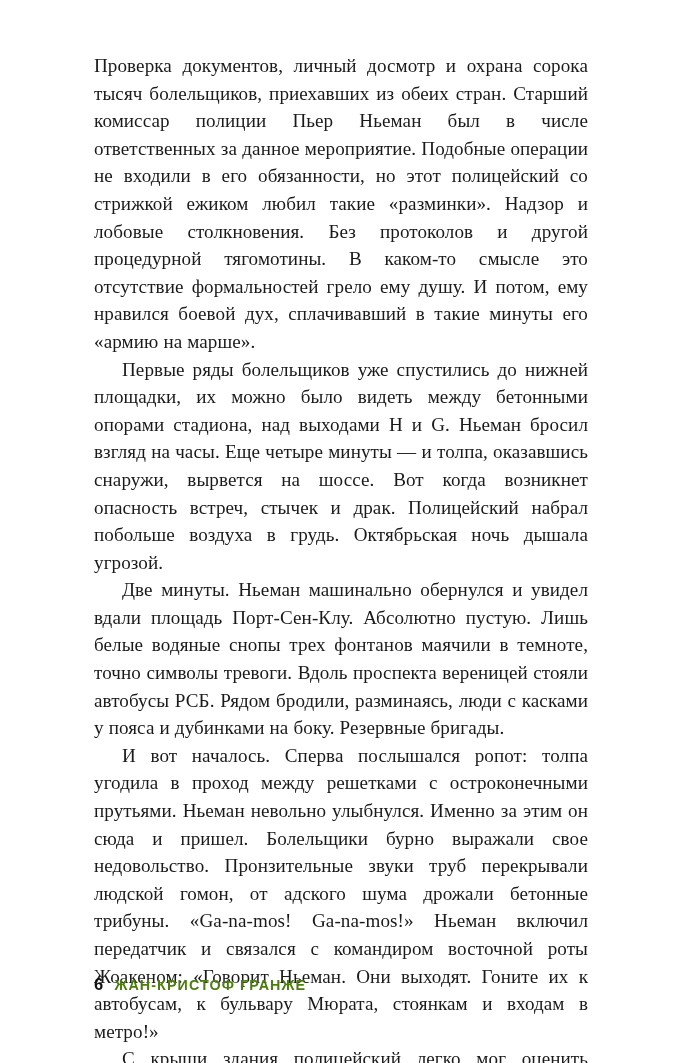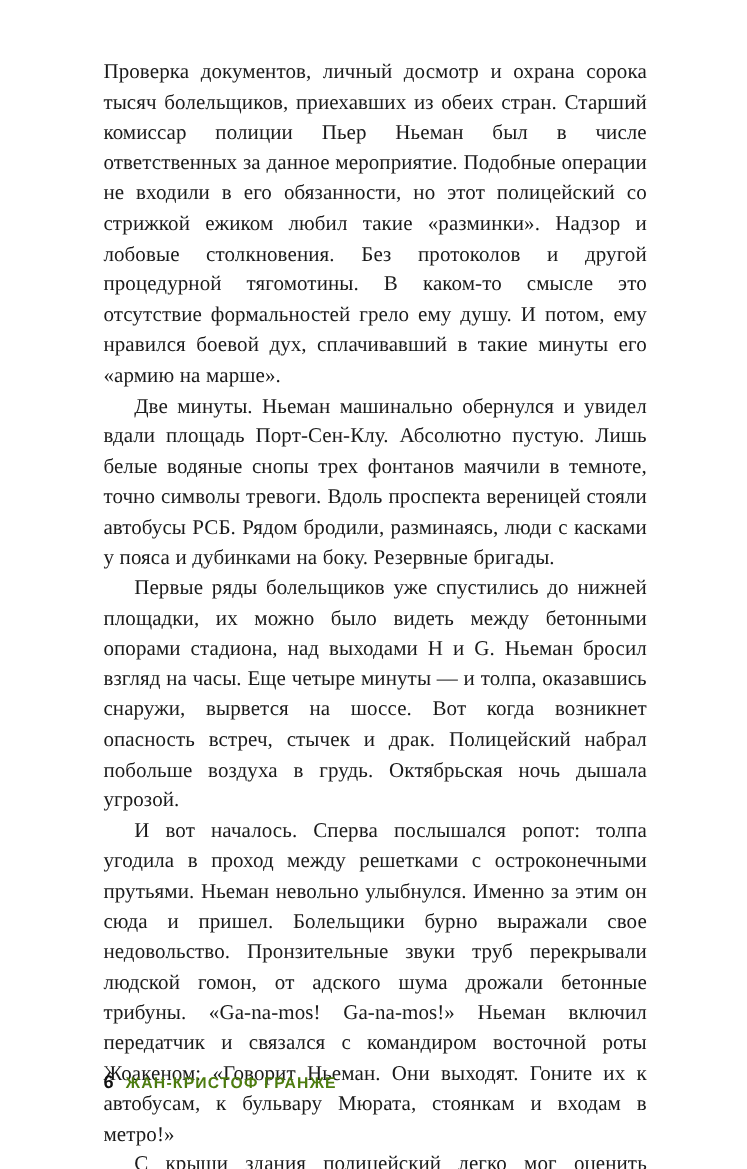--- a/index.html
+++ b/index.html
@@ -67,22 +67,22 @@
     text-transform: uppercase;
   }
 </style>
 </head>
 <body>
 
 <div class="page">
 
   <div class="text-column">
     <p class="para">Проверка документов, личный досмотр и охрана сорока тысяч болельщиков, приехавших из обеих стран. Старший комиссар полиции Пьер Ньеман был в числе ответственных за данное мероприятие. Подобные операции не входили в его обязанности, но этот полицейский со стрижкой ежиком любил такие «разминки». Надзор и лобовые столкновения. Без протоколов и другой процедурной тягомотины. В каком-то смысле это отсутствие формальностей грело ему душу. И потом, ему нравился боевой дух, сплачивавший в такие минуты его «армию на марше».</p>
+    <p class="para indent">Первые ряды болельщиков уже спустились до нижней площадки, их можно было видеть между бетонными опорами стадиона, над выходами H и G. Ньеман бросил взгляд на часы. Еще четыре минуты — и толпа, оказавшись снаружи, вырвется на шоссе. Вот когда возникнет опасность встреч, стычек и драк. Полицейский набрал побольше воздуха в грудь. Октябрьская ночь дышала угрозой.</p>
     <p class="para indent">Две минуты. Ньеман машинально обернулся и увидел вдали площадь Порт-Сен-Клу. Абсолютно пустую. Лишь белые водяные снопы трех фонтанов маячили в темноте, точно символы тревоги. Вдоль проспекта вереницей стояли автобусы РСБ. Рядом бродили, разминаясь, люди с касками у пояса и дубинками на боку. Резервные бригады.</p>
-    <p class="para indent">Первые ряды болельщиков уже спустились до нижней площадки, их можно было видеть между бетонными опорами стадиона, над выходами H и G. Ньеман бросил взгляд на часы. Еще четыре минуты — и толпа, оказавшись снаружи, вырвется на шоссе. Вот когда возникнет опасность встреч, стычек и драк. Полицейский набрал побольше воздуха в грудь. Октябрьская ночь дышала угрозой.</p>
     <p class="para indent">И вот началось. Сперва послышался ропот: толпа угодила в проход между решетками с остроконечными прутьями. Ньеман невольно улыбнулся. Именно за этим он сюда и пришел. Болельщики бурно выражали свое недовольство. Пронзительные звуки труб перекрывали людской гомон, от адского шума дрожали бетонные трибуны. «Ga-na-mos! Ga-na-mos!» Ньеман включил передатчик и связался с командиром восточной роты Жоакеном: «Говорит Ньеман. Они выходят. Гоните их к автобусам, к бульвару Мюрата, стоянкам и входам в метро!»</p>
     <p class="para indent">С крыши здания полицейский легко мог оценить ситуацию: с этой стороны риск беспорядков был минимальный. Сегодня вечером выиграли испанцы — значит, их</p>
   </div>
 
   <div class="footer">
     <span class="folio">6</span>
     <span class="running-head">ЖАН-КРИСТОФ ГРАНЖЕ</span>
   </div>
 
 </div>

